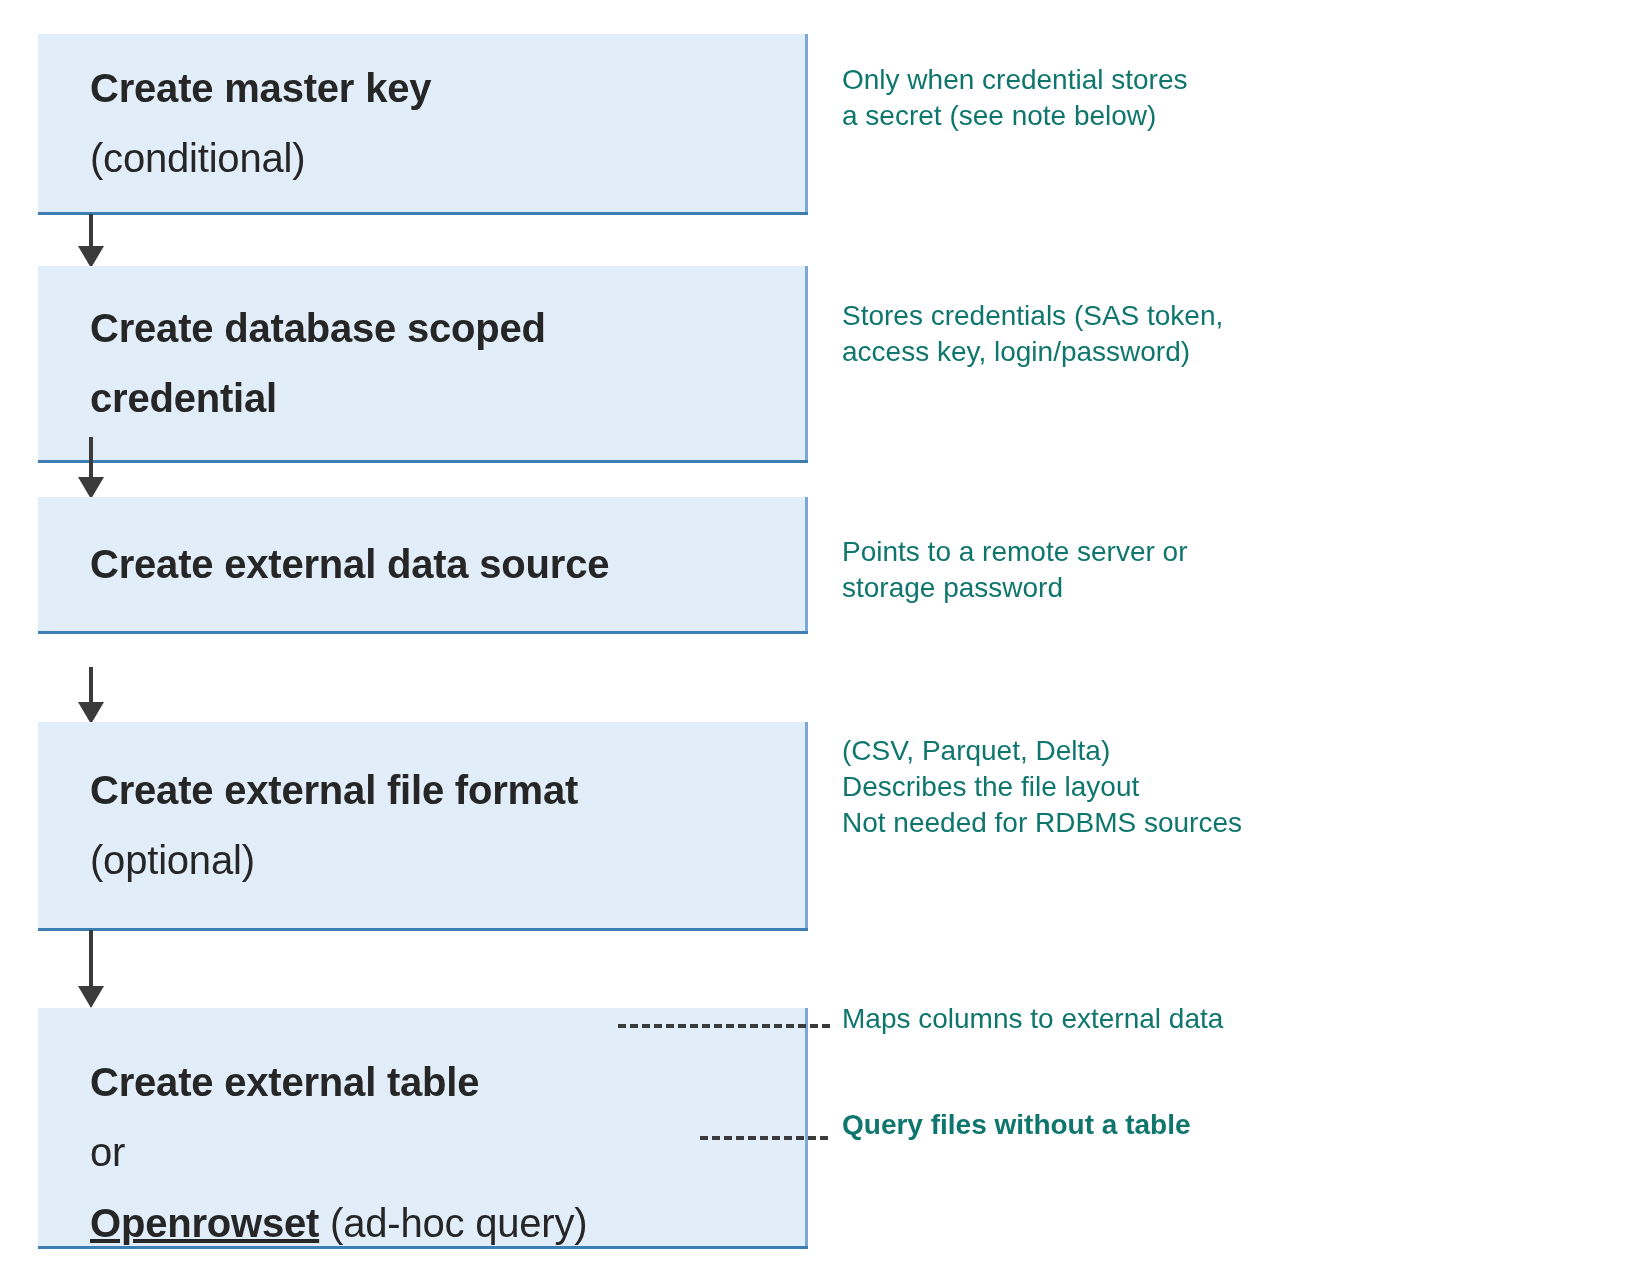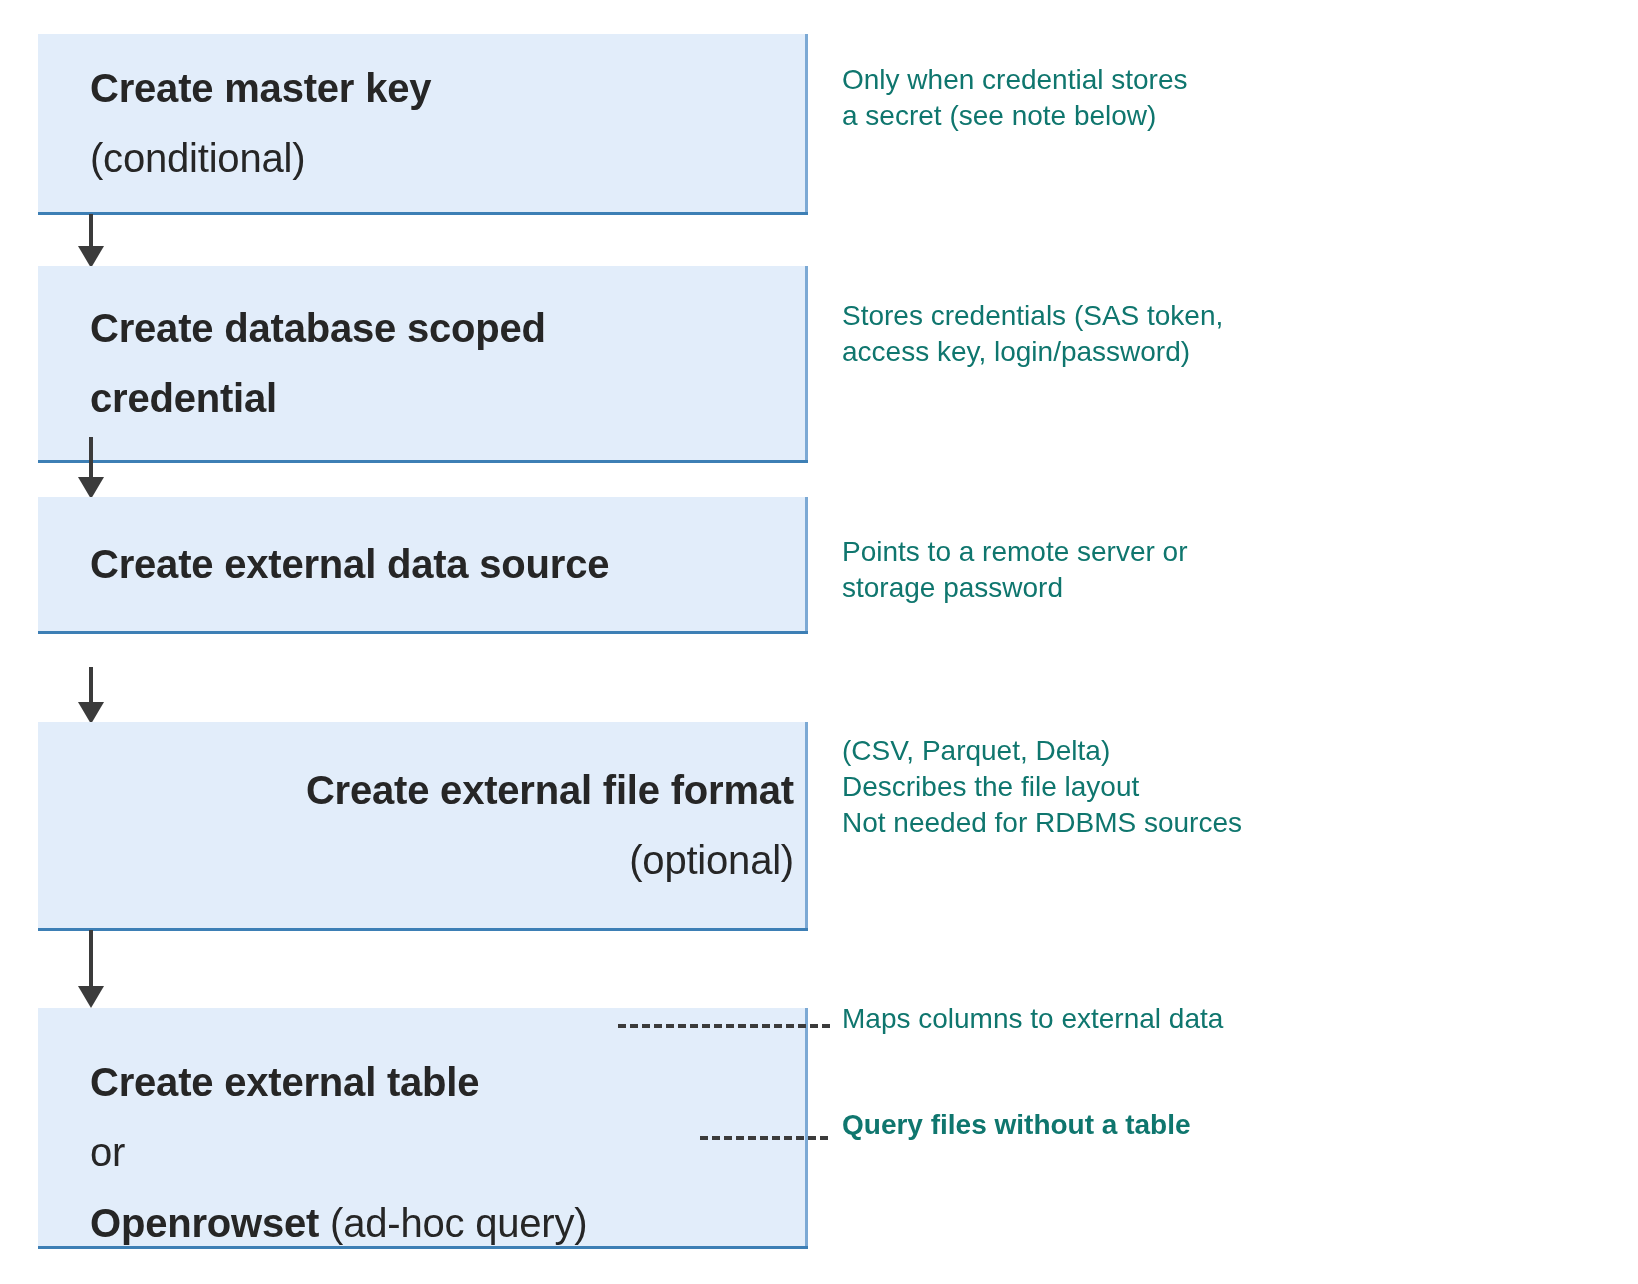--- a/index.html
+++ b/index.html
@@ -33,21 +33,21 @@
     letter-spacing:-0.2px;
     white-space:nowrap;
   }
   .box-line.strong{font-weight:bold;}
   .box-line.plain{font-weight:normal;}
 
   
   #box-1{top:34px;height:181px;}
   #box-2{top:266px;height:197px;}
   #box-3{top:497px;height:137px;justify-content:center;}
-  #box-4{top:722px;height:209px;text-align:right;}
+  #box-4{top:722px;height:209px;}
   #box-5{top:1008px;height:241px;justify-content:flex-end;}
 
   
   .note{
     position:absolute;
     left:842px;
     font-size:28px;
     line-height:1.28;
     color:#0f766e;
     white-space:nowrap;
@@ -167,21 +167,21 @@
   </div>
 
   <div class="arrow" id="arrow-4">
     <div class="shaft"></div>
     <div class="head"></div>
   </div>
 
   <div class="box" id="box-5">
     <div class="box-line strong">Create external table</div>
     <div class="box-line plain">or</div>
-    <div class="box-line"><span style="font-weight:bold;">Openrowset</span><span> </span><span style="font-weight:normal;">(ad-hoc query)</span></div>
+    <div class="box-line"><span style="font-weight:bold;text-decoration:underline;">Openrowset</span><span> </span><span style="font-weight:normal;">(ad-hoc query)</span></div>
   </div>
 
   <div class="leader" id="leader-1"></div>
   <div class="leader" id="leader-2"></div>
 
   <div class="note" id="note-5">Maps columns to external data</div>
   <div class="note" id="note-6">Query files without a table</div>
 
 </div>
 

